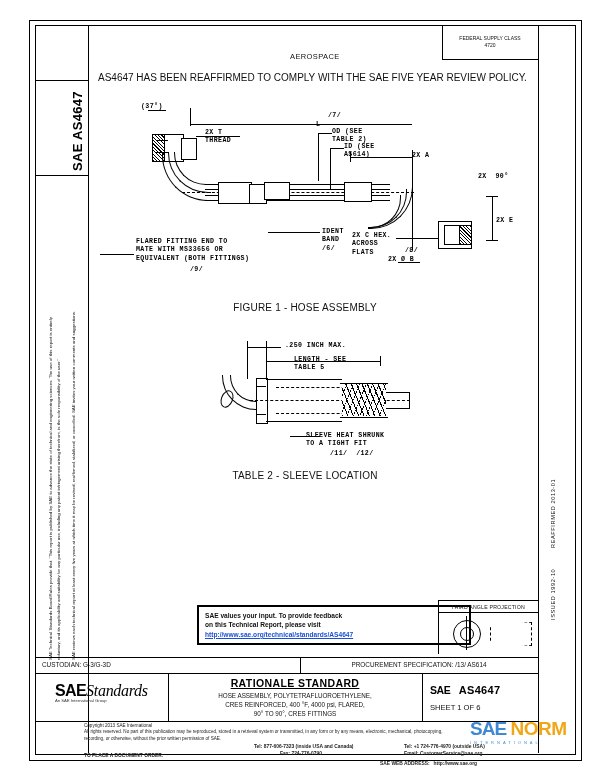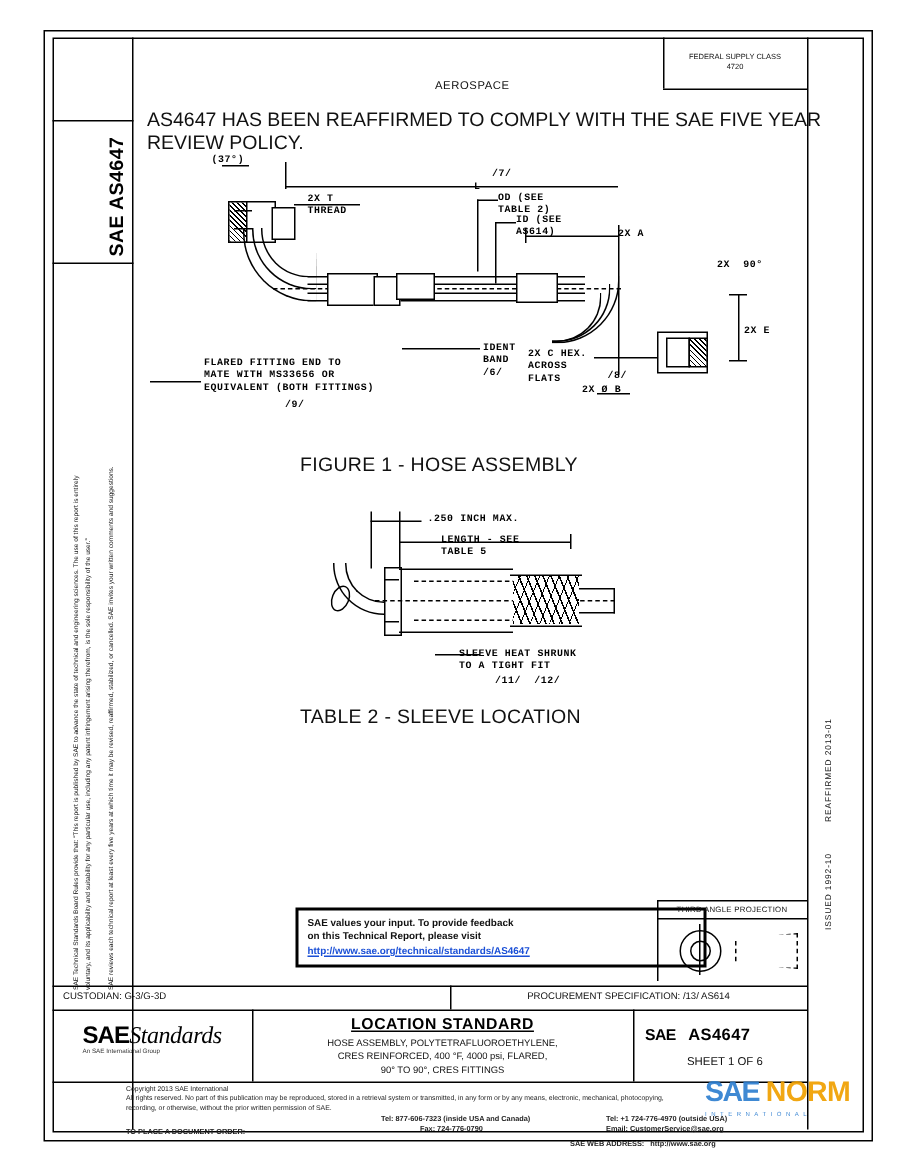--- a/index.html
+++ b/index.html
@@ -17,23 +17,23 @@
 
   
   .rot{transform-origin:0 0;transform:rotate(-90deg);white-space:nowrap;position:absolute;}
 
   .tabtitle{font-weight:bold;font-size:13px;letter-spacing:.3px;}
   .tiny-disc{font-size:4.4px;line-height:7.6px;color:#111;}
 
   .fsc{position:absolute;font-size:5px;text-align:center;line-height:7px;color:#111;}
 
   .rationale-hdr{position:absolute;font-size:7.5px;letter-spacing:.4px;color:#111;}
-  .rationale-txt{position:absolute;font-size:13px;color:#111;}
-
-  .figcap{position:absolute;font-size:13px;letter-spacing:.2px;color:#111;}
+  .rationale-txt{position:absolute;font-size:10px;color:#111;}
+
+  .figcap{position:absolute;font-size:10px;letter-spacing:.2px;color:#111;text-align:center;}
 
   
   .mono{font-family:"Liberation Mono",monospace;font-size:6.6px;font-weight:bold;
         letter-spacing:.4px;line-height:8.4px;color:#000;white-space:pre;position:absolute;}
 
   
   .ln{position:absolute;background:#000;}
   .lnh{height:1.1px;}
   .lnv{width:1.1px;}
   .box{position:absolute;border:1.1px solid #000;background:#fff;}
@@ -49,21 +49,21 @@
   
   .tb{position:absolute;color:#111;}
   .tb-cust{font-size:6.4px;}
   .tb-proc{font-size:6.4px;text-align:center;}
   .tap{position:absolute;font-size:5.2px;letter-spacing:.2px;text-align:center;color:#111;}
 
   .as-title{position:absolute;font-size:10.5px;font-weight:bold;letter-spacing:.4px;
             text-align:center;text-decoration:underline;color:#000;}
   .as-sub{position:absolute;font-size:6.3px;text-align:center;line-height:8.6px;color:#111;}
   .as-num{position:absolute;font-size:11px;font-weight:bold;letter-spacing:.3px;color:#000;}
-  .as-sheet{position:absolute;font-size:7.6px;color:#111;margin-left:28px;}
+  .as-sheet{position:absolute;font-size:7.6px;color:#111;}
 
   
   .sae-logo{position:absolute;}
   .sae-logo .s1{font-size:16px;font-weight:bold;font-family:"Liberation Sans",sans-serif;
                 letter-spacing:-.6px;display:inline-block;}
   .sae-logo .s2{font-size:16px;font-family:"Liberation Serif",serif;font-style:italic;
                 display:inline-block;letter-spacing:-.3px;}
   .sae-logo .s3{font-size:4.2px;color:#333;display:block;margin-top:-2px;}
 
   .sae-mark{font-size:10.5px;font-weight:bold;letter-spacing:-.4px;}
@@ -268,21 +268,21 @@
 
   <div class="vline" style="left:168px;top:673px;height:48px;"></div>
   <div class="vline" style="left:422px;top:673px;height:48px;"></div>
   <div class="hline" style="left:35px;top:721px;width:503px;"></div>
 
   <div class="sae-logo" style="left:55px;top:682px;">
     <span class="s1">SAE</span><span class="s2">Standards</span>
     <span class="s3">An SAE International Group</span>
   </div>
 
-  <div class="as-title" style="left:168px;top:677px;width:254px;">LOCATION STANDARD</div>
+  <div class="as-title" style="left:168px;top:677px;width:254px;">RATIONALE STANDARD</div>
   <div class="as-sub" style="left:168px;top:692px;width:254px;">HOSE ASSEMBLY, POLYTETRAFLUOROETHYLENE,</div>
   <div class="as-sub" style="left:168px;top:701px;width:254px;">CRES REINFORCED, 400 °F, 4000 psi, FLARED,</div>
   <div class="as-sub" style="left:168px;top:710px;width:254px;">90° TO 90°, CRES FITTINGS</div>
 
   <div class="as-num" style="left:430px;top:684px;">
     <span class="sae-mark">SAE</span>
     <span style="margin-left:5px;">AS4647</span>
   </div>
   <div class="as-sheet" style="left:430px;top:703px;">SHEET 1 OF 6</div>
 

